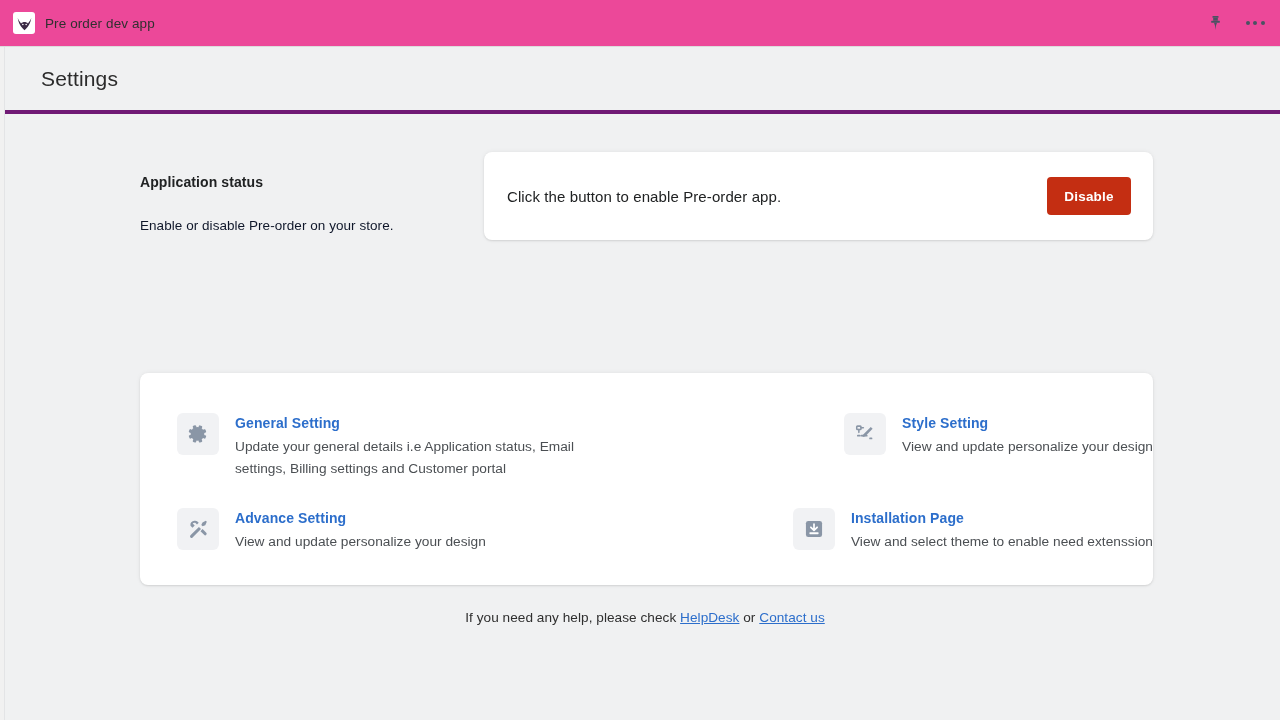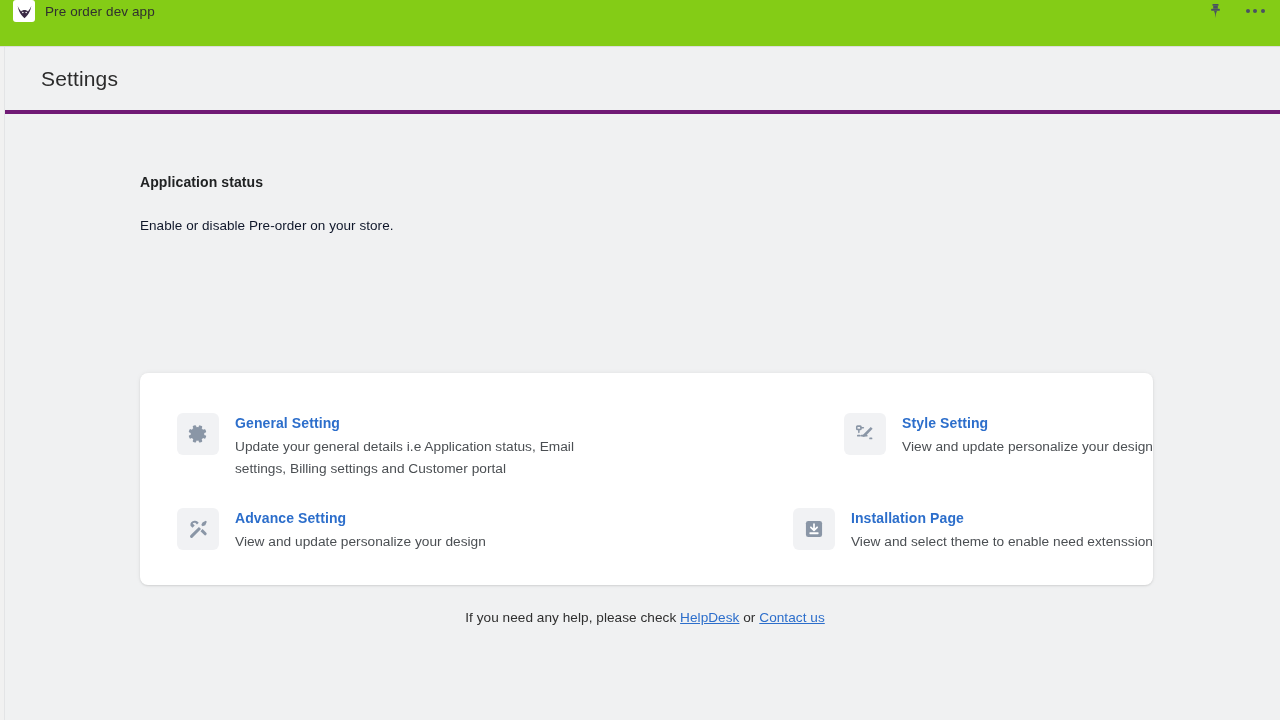--- a/index.html
+++ b/index.html
@@ -19,24 +19,24 @@
     height: 720px;
     background: #f1f1f1;
     display: flex;
     flex-direction: column;
   }
 
   
   .topbar {
     height: 47px;
     min-height: 47px;
-    background: #84cc16;
+    background: #ec4899;
     border-bottom: 1px solid #dcdcdc;
     display: flex;
-    align-items: flex-start;
+    align-items: center;
     padding: 0 14px 0 13px;
   }
   .topbar-left {
     display: flex;
     align-items: center;
     gap: 10px;
     flex: 1;
   }
   .app-favicon {
     width: 22px;
@@ -282,20 +282,24 @@
       <h1 class="page-title">Settings</h1>
     </div>
 
     <div class="content">
 
       <div class="status-row">
         <div class="status-left">
           <div class="status-heading">Application status</div>
           <div class="status-sub">Enable or disable Pre-order on your store.</div>
         </div>
+        <div class="status-card">
+          <span class="status-card-text">Click the button to enable Pre-order app.</span>
+          <button class="btn-disable">Disable</button>
+        </div>
       </div>
 
       <div class="links-card">
 
         <div class="link-item">
           <span class="link-icon">
             <svg width="22" height="22" viewBox="0 0 24 24" aria-hidden="true">
               <path fill="#8a96a6" d="M12 8.2a3.8 3.8 0 100 7.6 3.8 3.8 0 000-7.6zm0 5.6a1.8 1.8 0 110-3.6 1.8 1.8 0 010 3.6z"></path>
               <path fill="#8a96a6" d="M20.3 13.6l-1.5-.6a6.9 6.9 0 000-2l1.5-.6a1 1 0 00.55-1.25l-.65-1.7a1 1 0 00-1.25-.58l-1.5.55a7 7 0 00-1.42-1.42l.55-1.5a1 1 0 00-.58-1.25l-1.7-.65A1 1 0 0013.05 3l-.6 1.5a6.9 6.9 0 00-2 0L9.85 3a1 1 0 00-1.25-.55l-1.7.65a1 1 0 00-.58 1.25l.55 1.5A7 7 0 005.45 7.27l-1.5-.55A1 1 0 002.7 7.3l-.65 1.7A1 1 0 002.6 10.25l1.5.6a6.9 6.9 0 000 2l-1.5.6a1 1 0 00-.55 1.25l.65 1.7a1 1 0 001.25.58l1.5-.55a7 7 0 001.42 1.42l-.55 1.5a1 1 0 00.58 1.25l1.7.65a1 1 0 001.25-.55l.6-1.5a6.9 6.9 0 002 0l.6 1.5a1 1 0 001.25.55l1.7-.65a1 1 0 00.58-1.25l-.55-1.5a7 7 0 001.42-1.42l1.5.55a1 1 0 001.25-.58l.65-1.7a1 1 0 00-.55-1.25z"></path>
             </svg>

